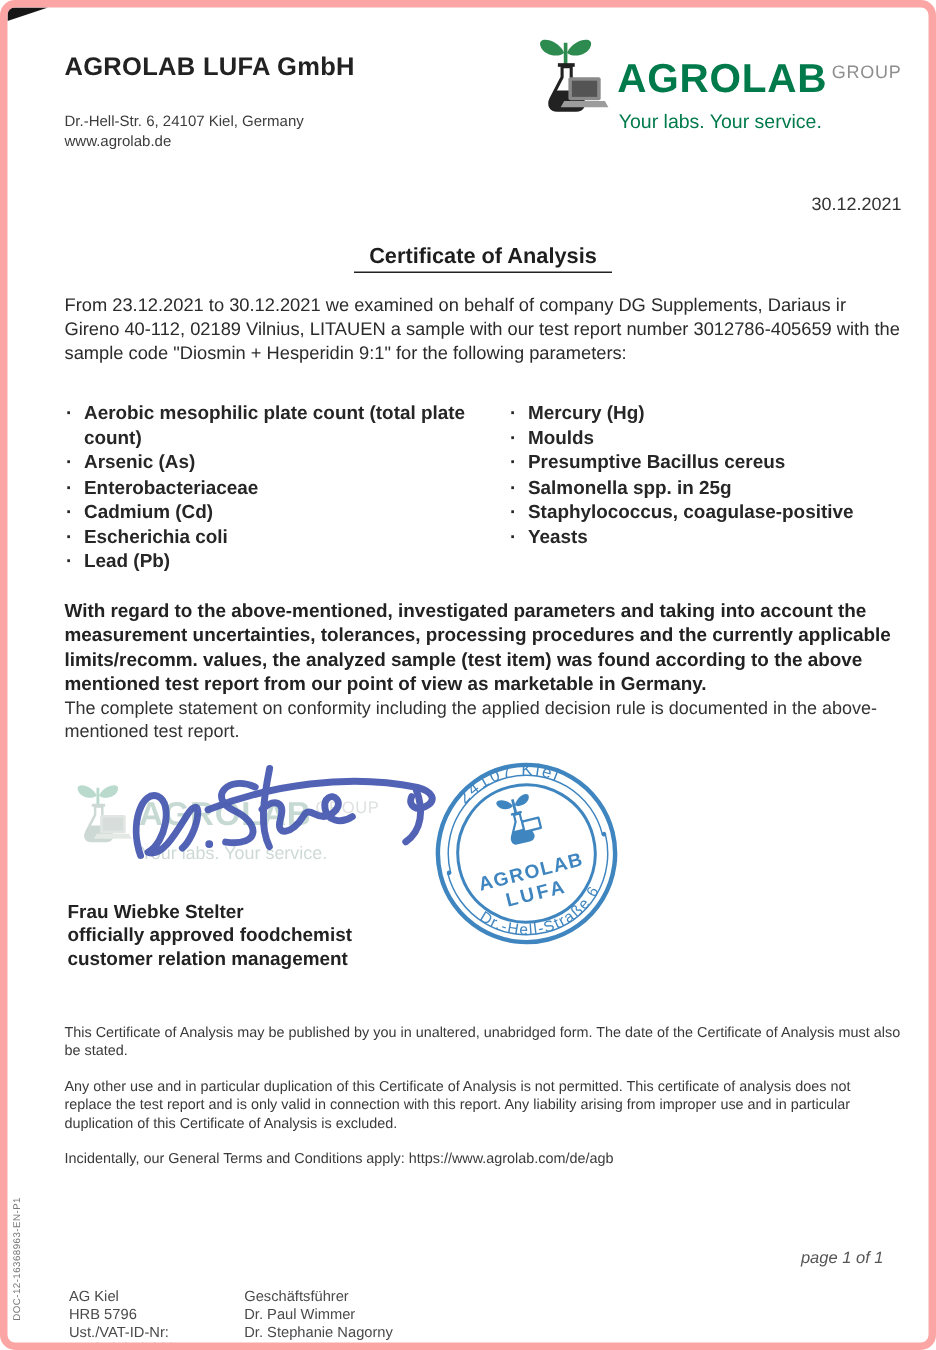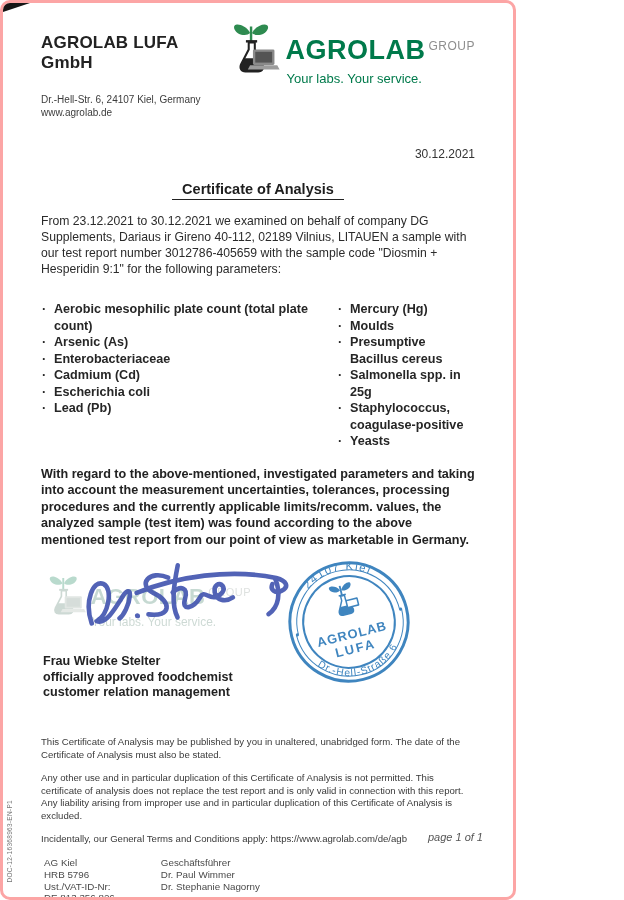--- a/index.html
+++ b/index.html
@@ -10,23 +10,23 @@
     --ink:#4456b0;
   }
   *{box-sizing:border-box;}
   html,body{margin:0;padding:0;background:#fff;}
   body{
     width:624px;height:900px;
     font-family:"Liberation Sans",sans-serif;
     color:#2e2e2e;
   }
   .page{
-    position:relative;width:516px;height:900px;
-    padding:16px 38px 0 38px;
-    border:3px solid #fca5a5;border-radius:10px;
+    position:relative;width:624px;height:900px;
+    padding:16px 18px 0 38px;
+    border:5px solid #fca5a5;border-radius:10px;
     overflow:hidden;background:#fff;
   }
   .corner-mark{
     position:absolute;top:0;left:0;width:0;height:0;
     border-top:9px solid #161616;border-right:27px solid transparent;
   }
   
   .header{display:flex;justify-content:space-between;align-items:flex-start;}
   .company-name{font-size:17px;font-weight:bold;margin:14px 0 20px;letter-spacing:.2px;color:#222;}
   .address{font-size:10px;line-height:13px;color:#3c3c3c;}
@@ -128,20 +128,21 @@
         <li>Mercury (Hg)</li>
         <li>Moulds</li>
         <li>Presumptive Bacillus cereus</li>
         <li>Salmonella spp. in 25g</li>
         <li>Staphylococcus, coagulase-positive</li>
         <li>Yeasts</li>
       </ul>
   </div>
 
   <p class="conclusion-bold">With regard to the above-mentioned, investigated parameters and taking into account the measurement uncertainties, tolerances, processing procedures and the currently applicable limits/recomm. values, the analyzed sample (test item) was found according to the above mentioned test report from our point of view as marketable in Germany.</p>
+  <p class="conclusion-note">The complete statement on conformity including the applied decision rule is documented in the above-mentioned test report.</p>
 
   <div class="signature-section">
 
     <div class="watermark logo">
       <svg width="50" height="52" viewBox="0 0 62 58">
         <path d="M30,22 C30,15 30,10 30,5" stroke="#5aa98a" stroke-width="2.6" fill="none"></path>
         <path d="M29,12 C24,2 10,0 12,7 C14,14 25,16 29,12 Z" fill="#5aa98a"></path>
         <path d="M31,12 C36,2 50,0 48,7 C46,14 35,16 31,12 Z" fill="#5aa98a"></path>
         <rect x="24.5" y="19.5" width="12" height="2.6" fill="#8aa79b"></rect>
         <path d="M27.5,22 V29.5 L19.5,45 C17.5,49.5 19.5,53 24,53 H37.5 C42,53 44,49.5 42,45 L34,29.5 V22 Z" fill="#fff" stroke="#8aa79b" stroke-width="2.2" stroke-linejoin="round"></path>

